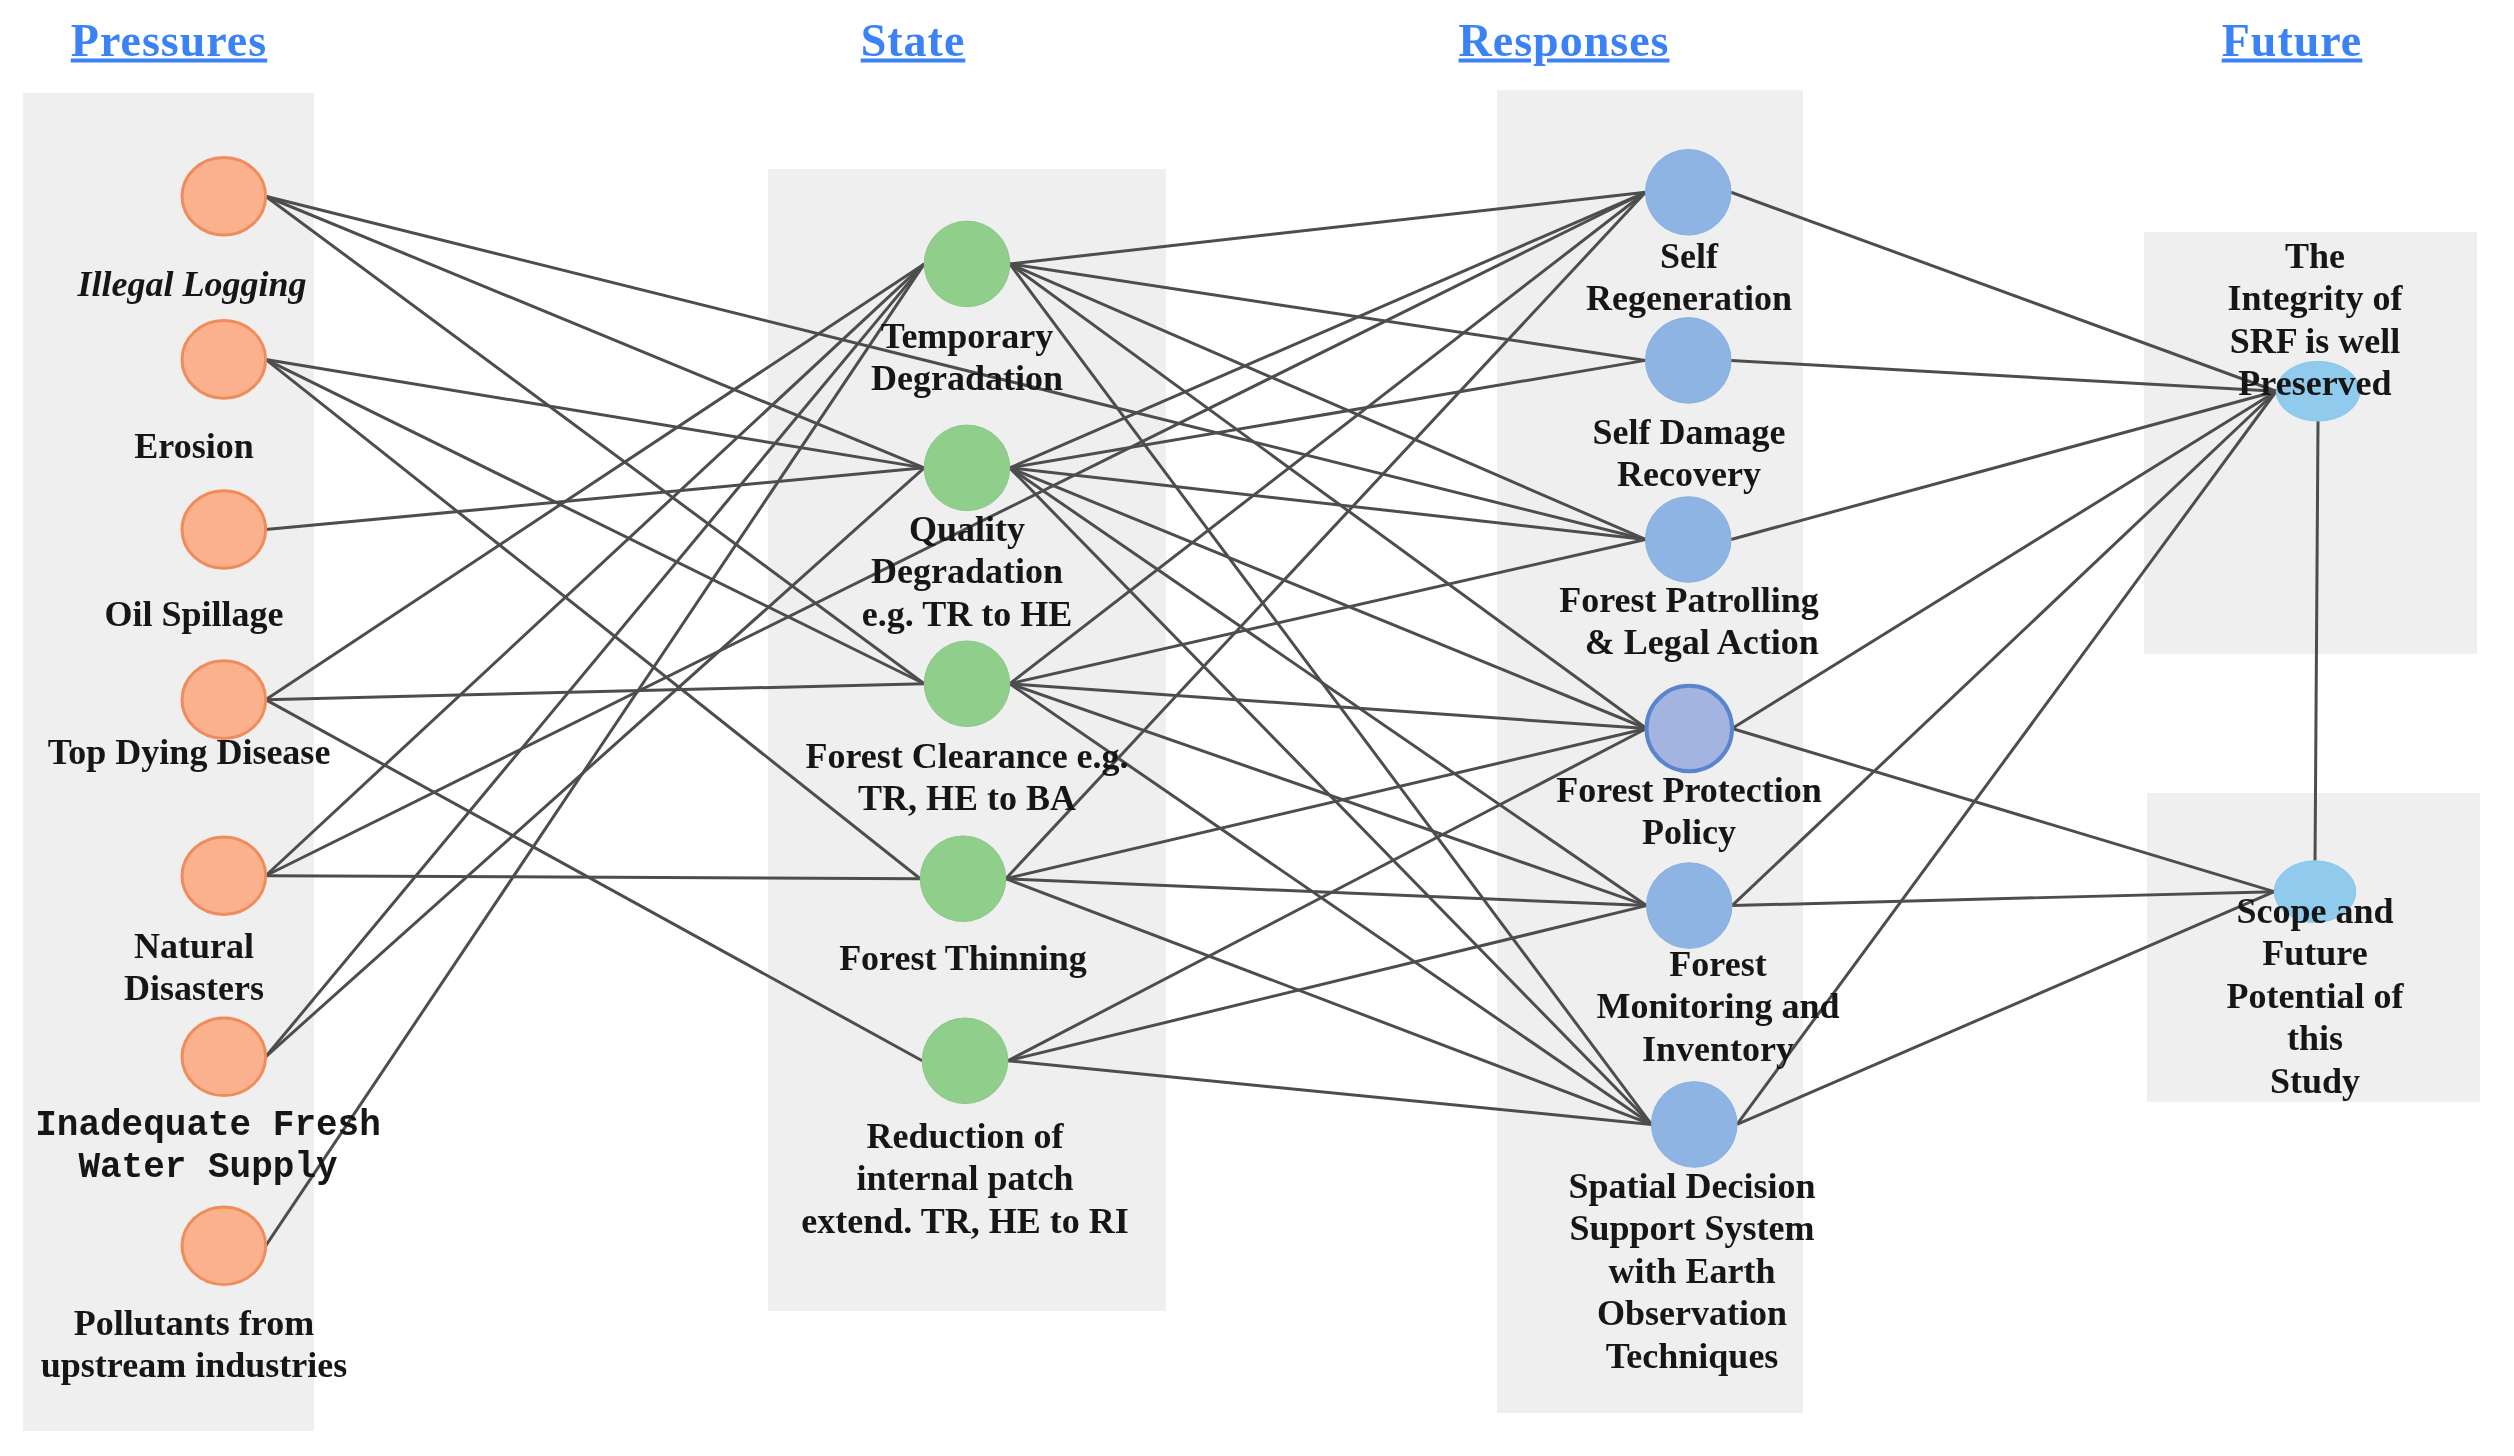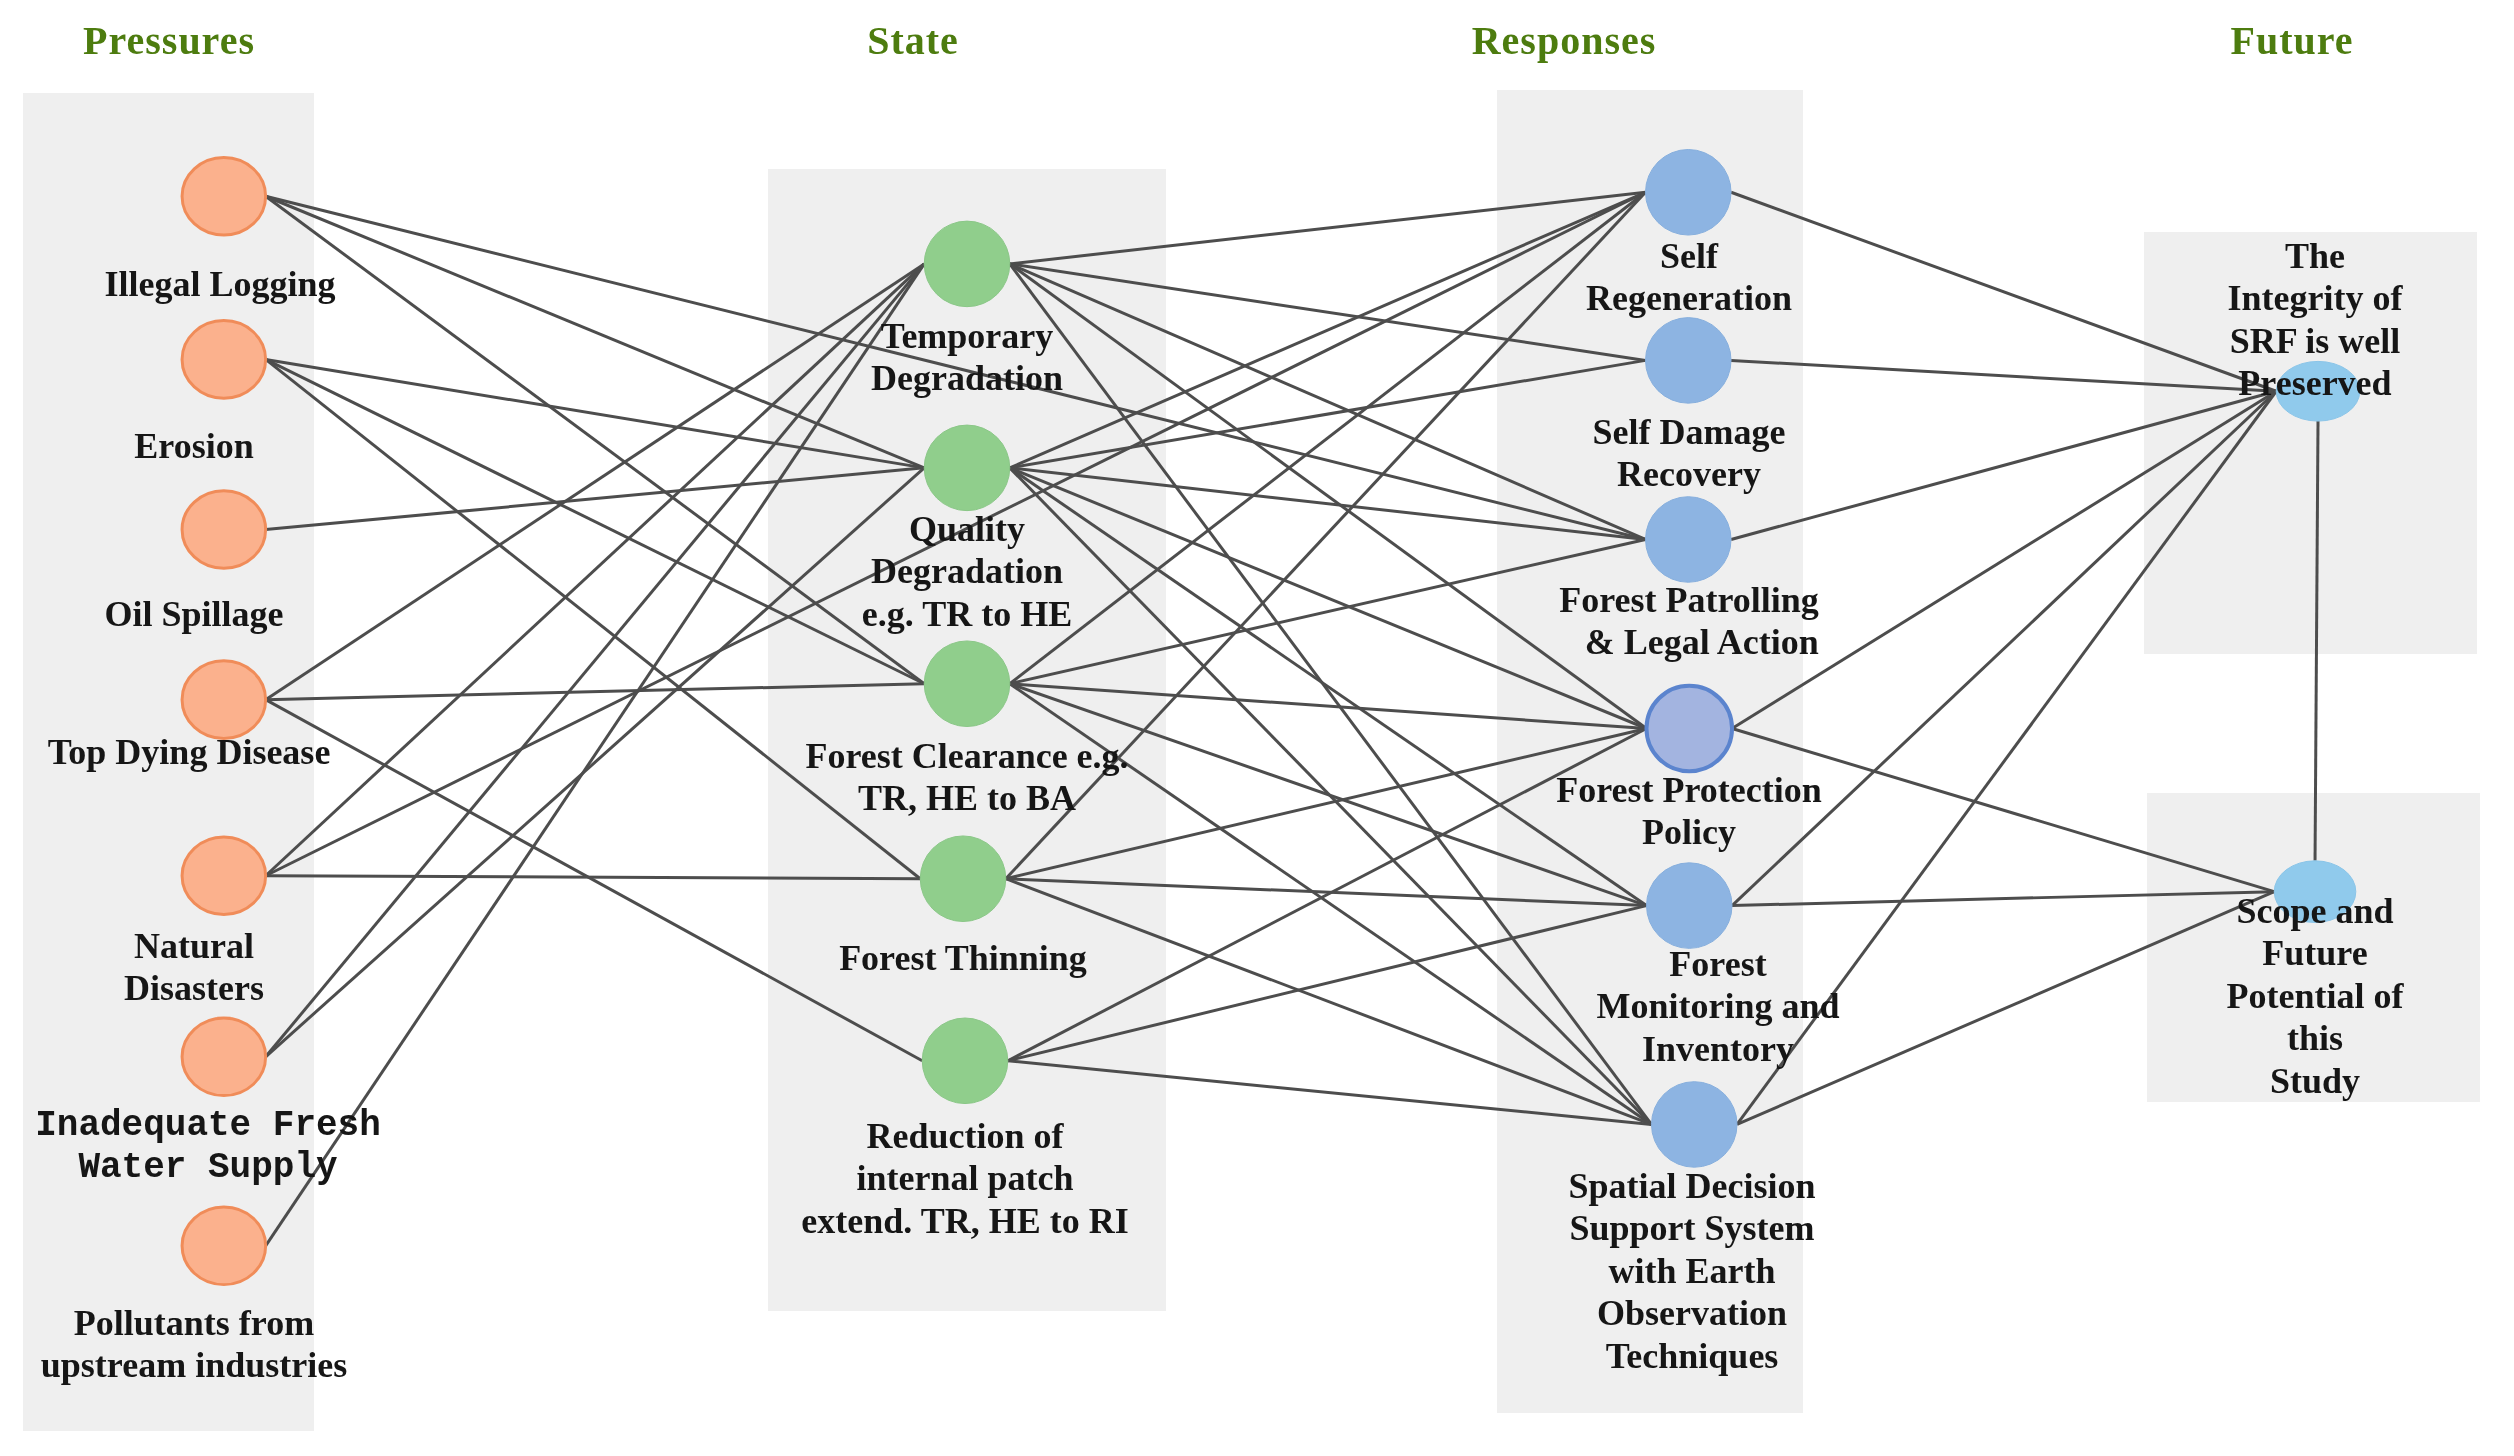--- a/index.html
+++ b/index.html
@@ -22,25 +22,26 @@
   #graph {
     position: absolute;
     left: 0;
     top: 0;
     width: 2514px;
     height: 1457px;
   }
   .col-title {
     position: absolute;
     transform: translate(-50%, -50%);
-    font-size: 40px;
+    font-size: 46px;
     font-weight: 700;
-    color: #4d7c0f;
+    color: #3b82f6;
     white-space: nowrap;
     letter-spacing: 1px;
+    text-decoration: underline;
   }
   .node-label {
     position: absolute;
     transform: translate(-50%, -50%);
     font-size: 36px;
     font-weight: 700;
     color: #161616;
     text-align: center;
     line-height: 1.18;
     white-space: pre-line;
@@ -128,21 +129,21 @@
       <ellipse cx="2330" cy="393" rx="42" ry="30" fill="#90CAEC" stroke="#8AC5E8" stroke-width="1"></ellipse>
       <ellipse cx="2327" cy="896" rx="41" ry="31" fill="#90CAEC" stroke="#8AC5E8" stroke-width="1"></ellipse>
     </svg>
   <div id="titles-layer">
     <div class="col-title" style="left: 169px; top: 40px;">Pressures</div>
     <div class="col-title" style="left: 913px; top: 40px;">State</div>
     <div class="col-title" style="left: 1564px; top: 40px;">Responses</div>
     <div class="col-title" style="left: 2292px; top: 40px;">Future</div>
   </div>
   <div id="labels-layer">
-      <div class="node-label" style="left: 220px; top: 284px;">Illegal Logging</div>
+      <div class="node-label" style="left: 192px; top: 284px; font-style: italic;">Illegal Logging</div>
       <div class="node-label" style="left: 194px; top: 446px;">Erosion</div>
       <div class="node-label" style="left: 194px; top: 614px;">Oil Spillage</div>
       <div class="node-label" style="left: 189px; top: 752px;">Top Dying Disease</div>
       <div class="node-label" style="left: 194px; top: 967px;">Natural
 Disasters</div>
       <div class="node-label" style="left: 208px; top: 1147px; font-family: Liberation Mono, monospace;">Inadequate Fresh
 Water Supply</div>
       <div class="node-label" style="left: 194px; top: 1344px;">Pollutants from
 upstream industries</div>
       <div class="node-label" style="left: 967px; top: 357px;">Temporary

